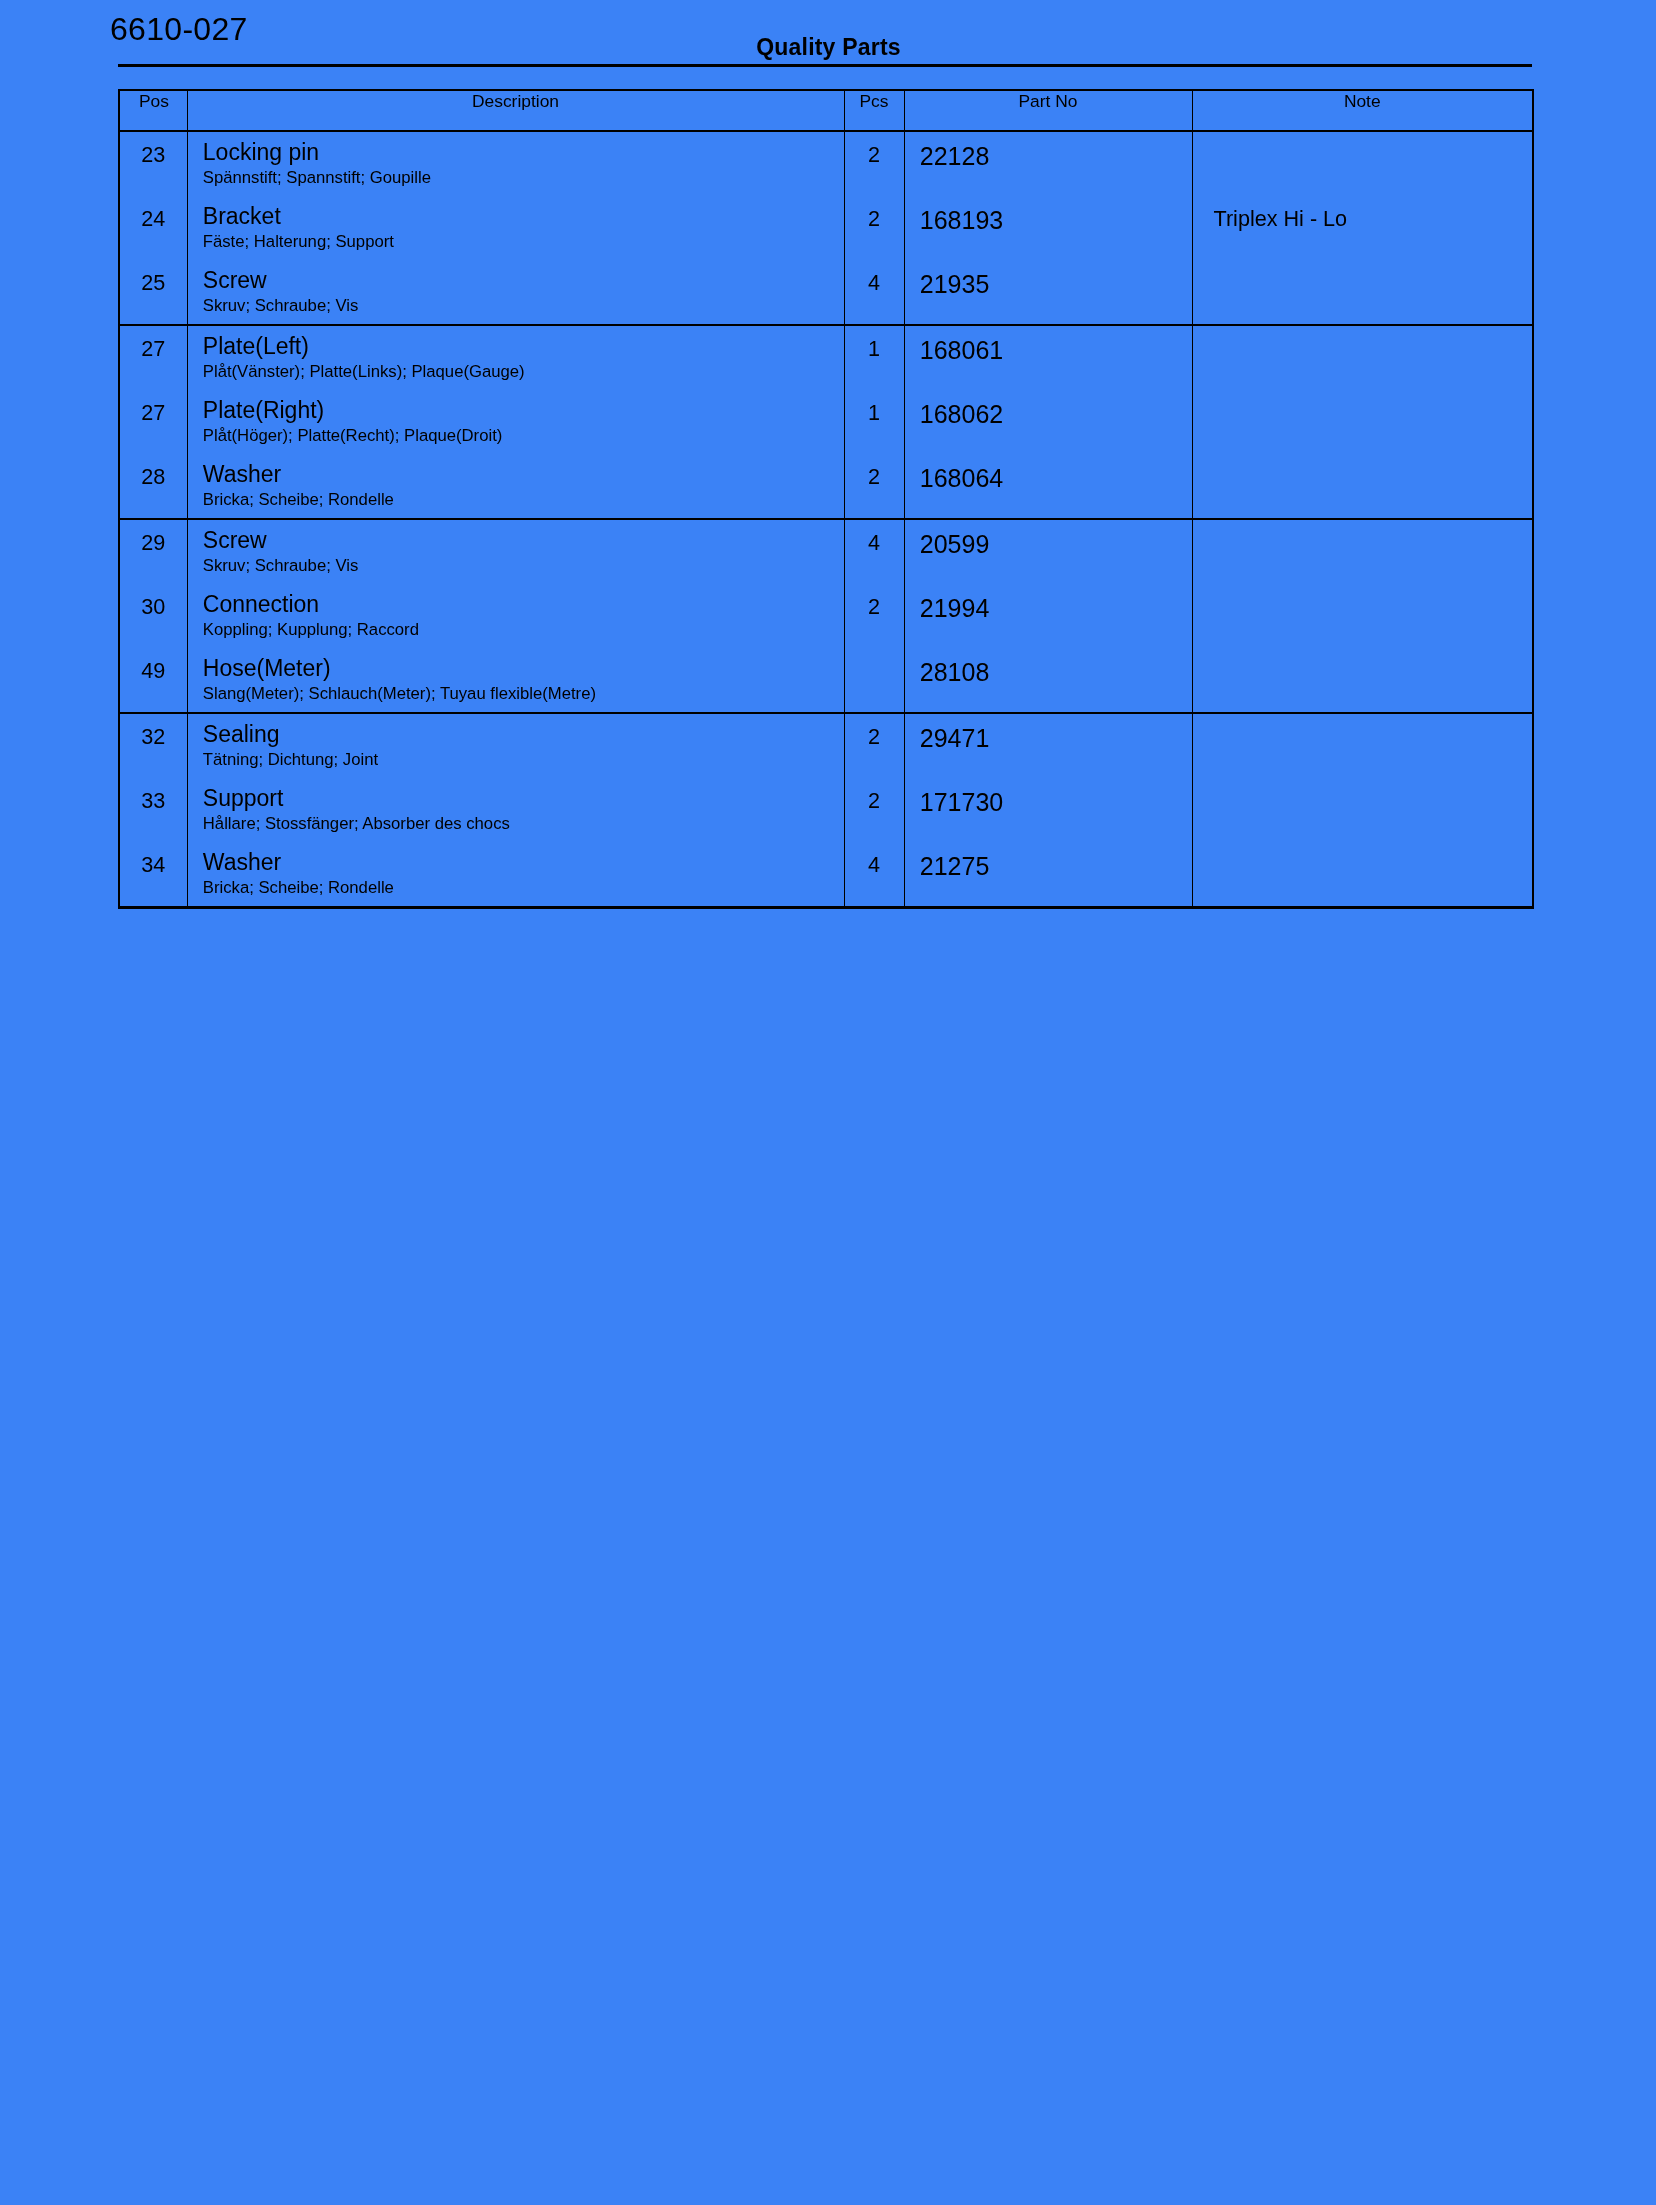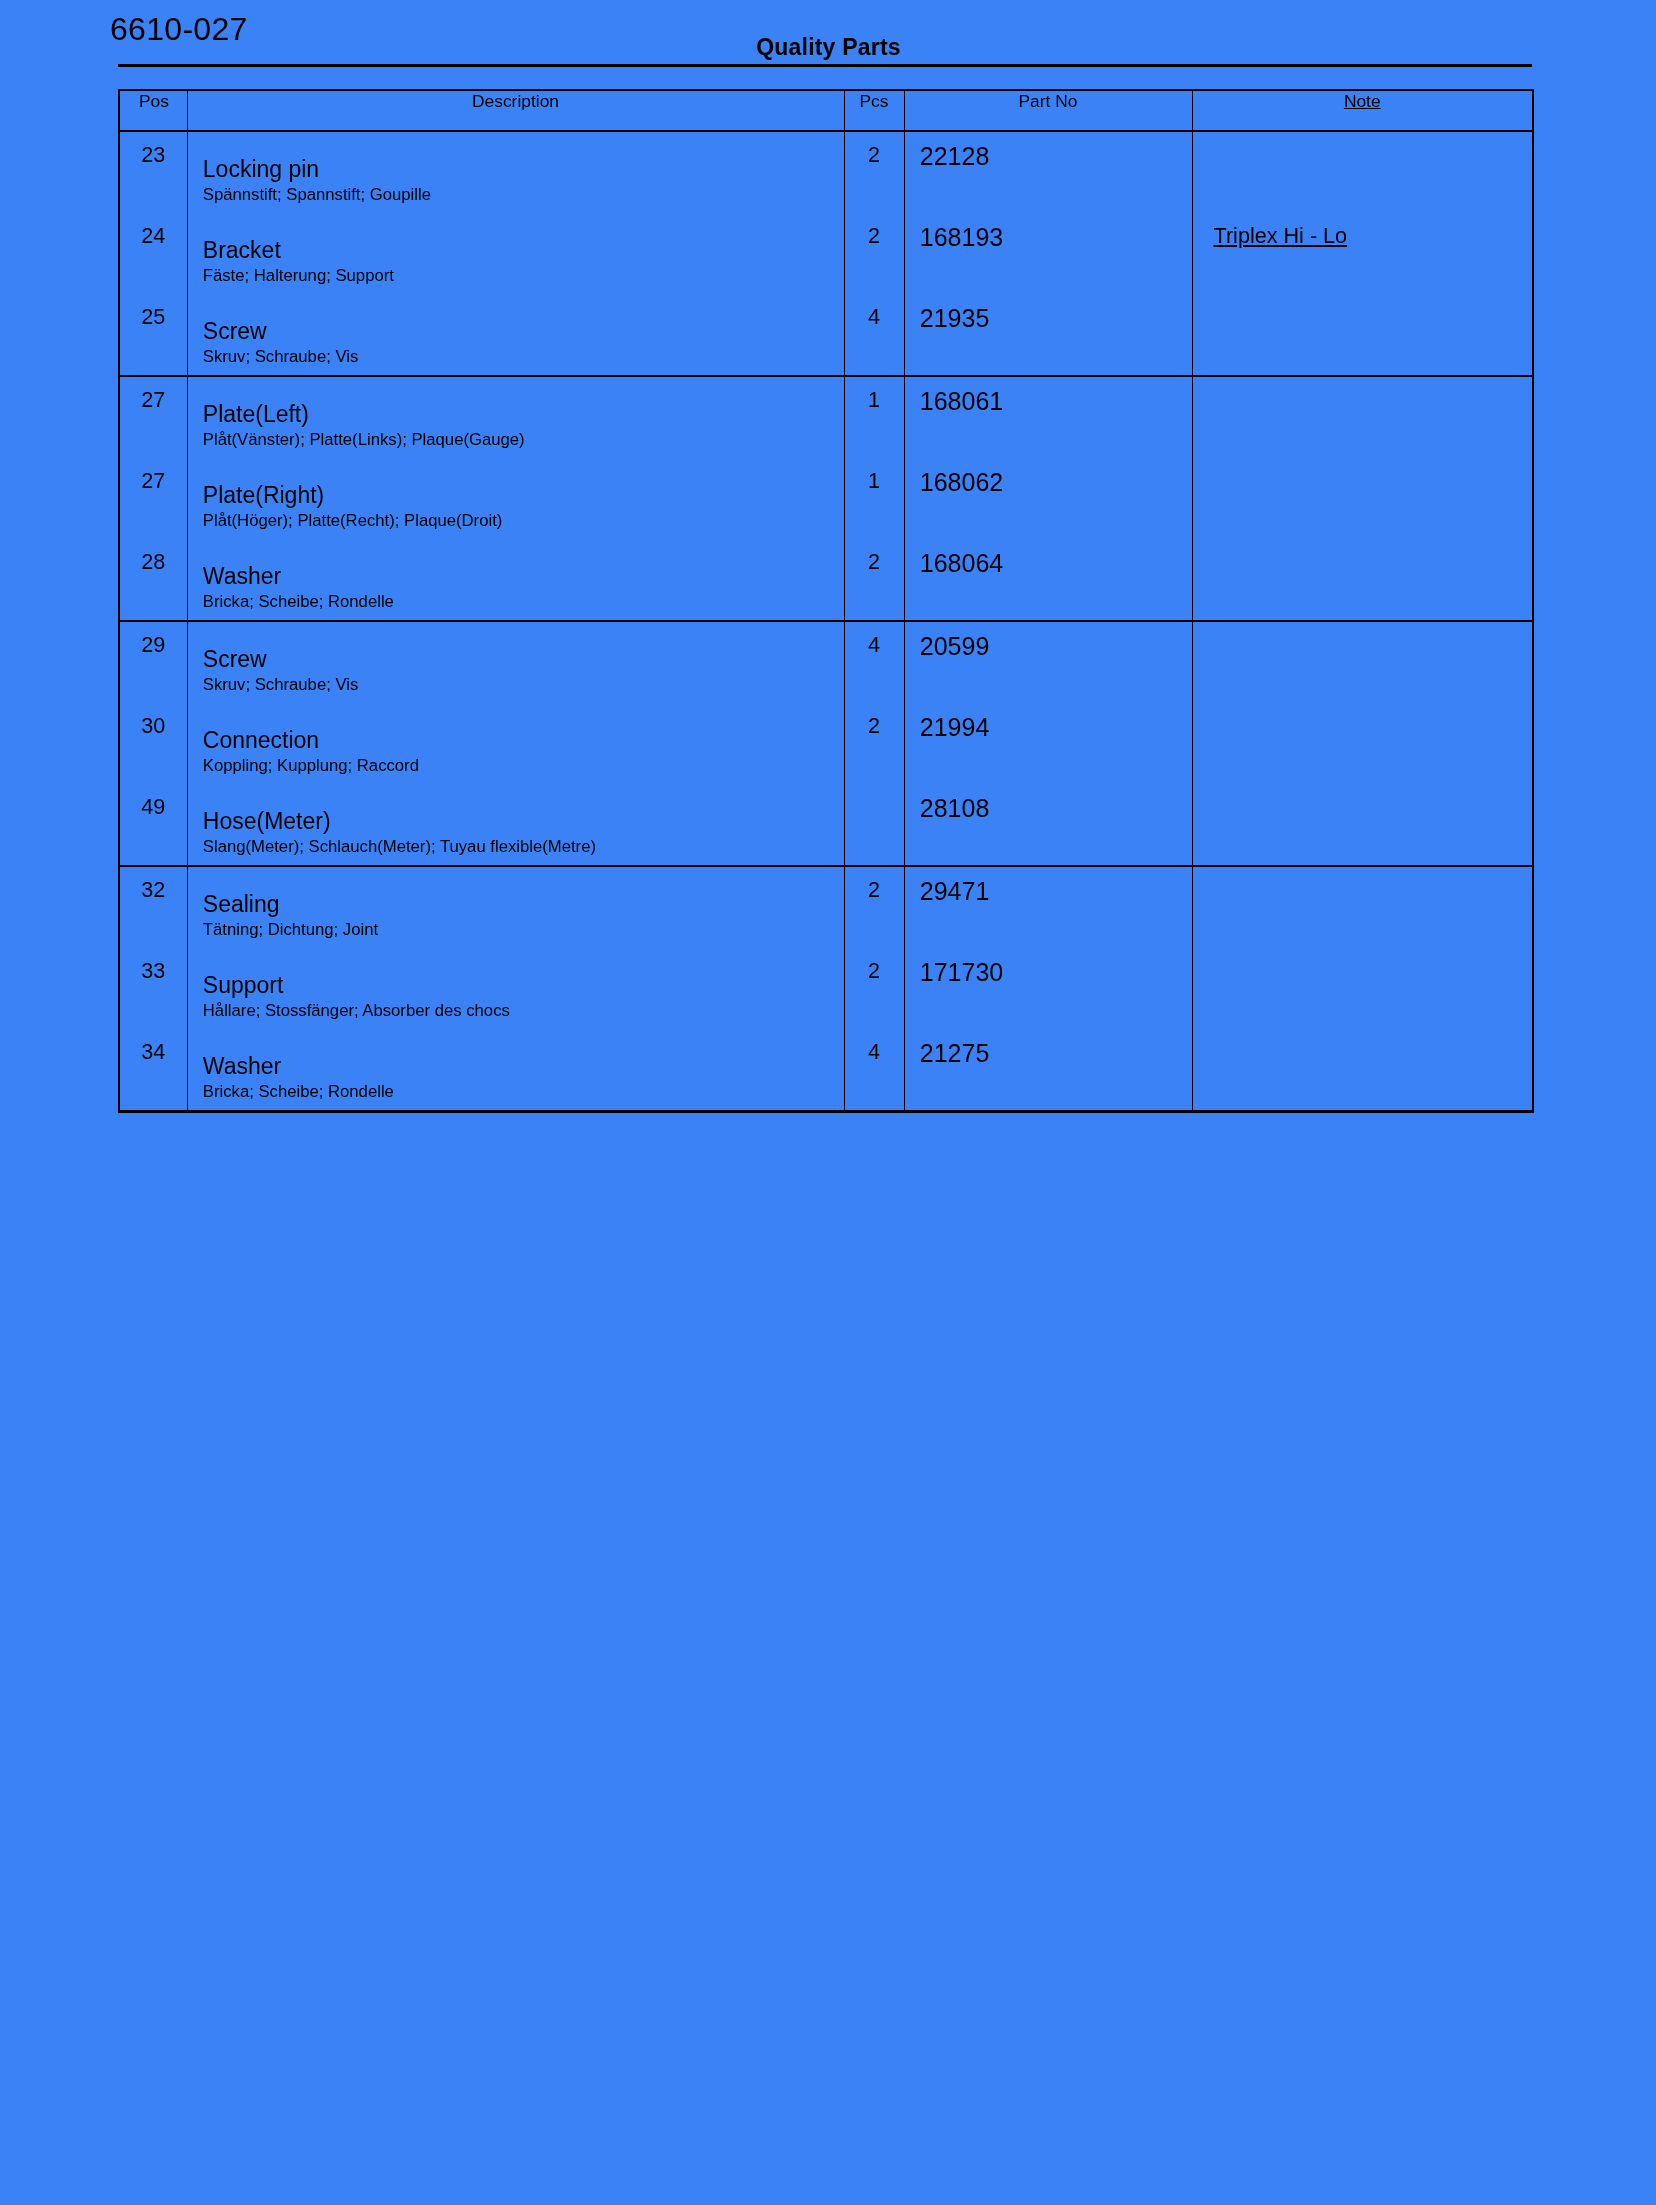--- a/index.html
+++ b/index.html
@@ -78,21 +78,21 @@
   .parts-table th,
   .parts-table td {
     border-left: 1.4px solid #000;
     border-right: 1.4px solid #000;
     padding: 0;
     vertical-align: top;
   }
   .parts-table th:first-child,
   .parts-table td:first-child { border-left: none; }
   .parts-table th:last-child,
-  .parts-table td:last-child  { border-right: none; text-decoration: underline; }
+  .parts-table td:last-child  { border-right: none; }
 
   thead th {
     height: 39px;
     font-weight: normal;
     font-size: 17.4px;
     text-align: center;
     vertical-align: middle;
     border-bottom: 2.8px solid #000;
   }
   thead th.h-pos { padding-left: 1.4px; }
@@ -122,21 +122,21 @@
     padding-left: 15.3px;
   }
   td.cell-note {
     font-size: 21.6px;
     padding-top: 9.7px;
     padding-left: 21px;
   }
 
   td.cell-desc {
     padding-left: 15.3px;
-    padding-top: 23px;
+    padding-top: 6px;
     padding-bottom: 7px;
   }
   .desc-name {
     font-size: 23px;
     line-height: 28px;
     white-space: nowrap;
   }
   .desc-alt {
     font-size: 16.7px;
     line-height: 23px;

